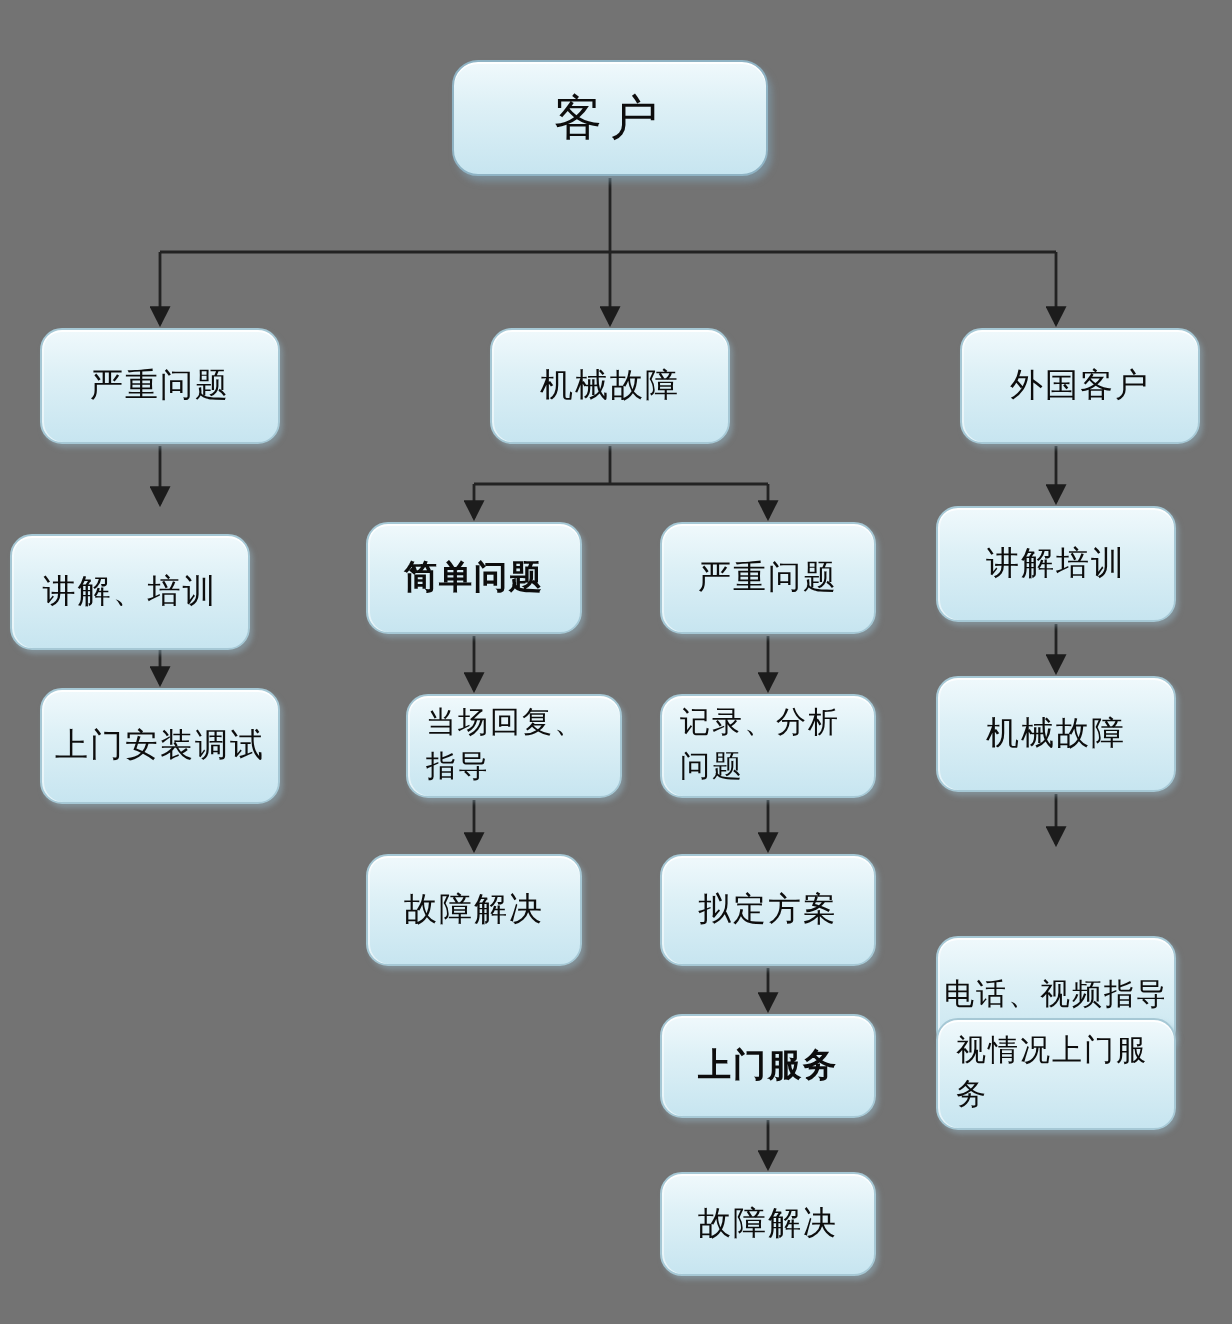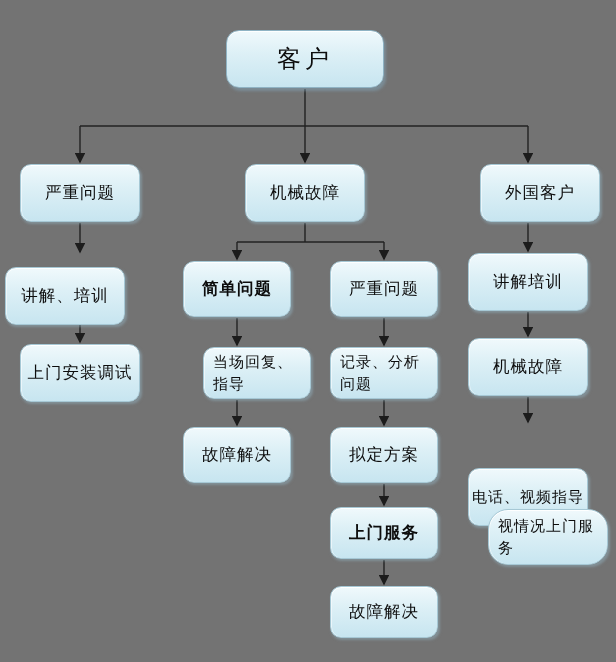--- a/index.html
+++ b/index.html
@@ -46,21 +46,21 @@
   .n-serious-problem{left:330px;top:261px;width:108px;height:56px;}
   .n-onspot-reply{left:183px;top:347px;width:108px;height:52px;margin-left:20px;}
   .n-fault-solved-1{left:183px;top:427px;width:108px;height:56px;}
   .n-record-analyze{left:330px;top:347px;width:108px;height:52px;}
   .n-make-plan{left:330px;top:427px;width:108px;height:56px;}
   .n-onsite-service{left:330px;top:507px;width:108px;height:52px;font-weight:bold;}
   .n-fault-solved-2{left:330px;top:586px;width:108px;height:52px;}
   .n-explain-train-2{left:468px;top:253px;width:120px;height:58px;text-align:center;}
   .n-mech-fault-2{left:468px;top:338px;width:120px;height:58px;}
   .n-phone-video{left:468px;top:424px;width:120px;height:58px;font-size:15px;margin-top:44px;}
-  .n-situational-onsite{left:488px;top:509px;width:120px;height:56px;border-radius:20px;}
+  .n-situational-onsite{left:468px;top:509px;width:120px;height:56px;}
 </style>
 </head>
 <body>
 
 <div id="stage">
 
   <svg id="edges-svg" xmlns="http://www.w3.org/2000/svg">
     <defs>
       <marker id="arrowhead" viewBox="0 0 10 10" refX="8.5" refY="5" markerWidth="7.5" markerHeight="7.5" orient="auto">
         <path d="M0,0 L10,5 L0,10 z" fill="#1c1c1c"></path>

